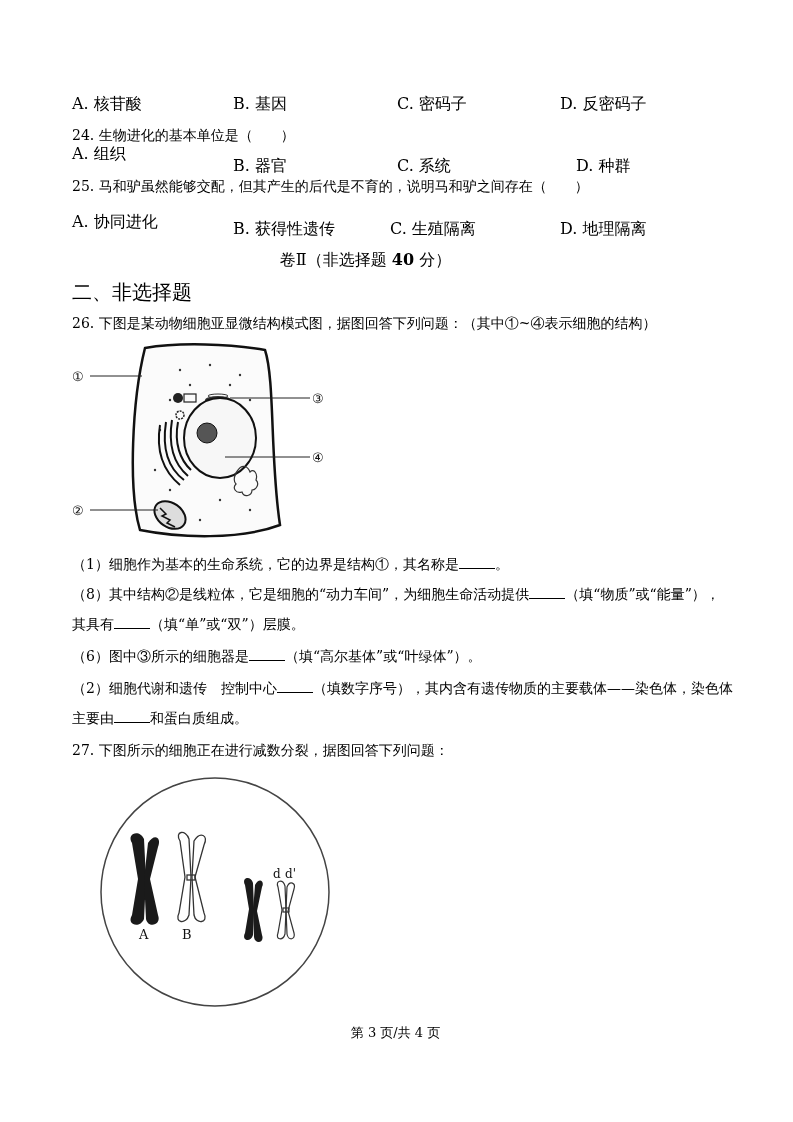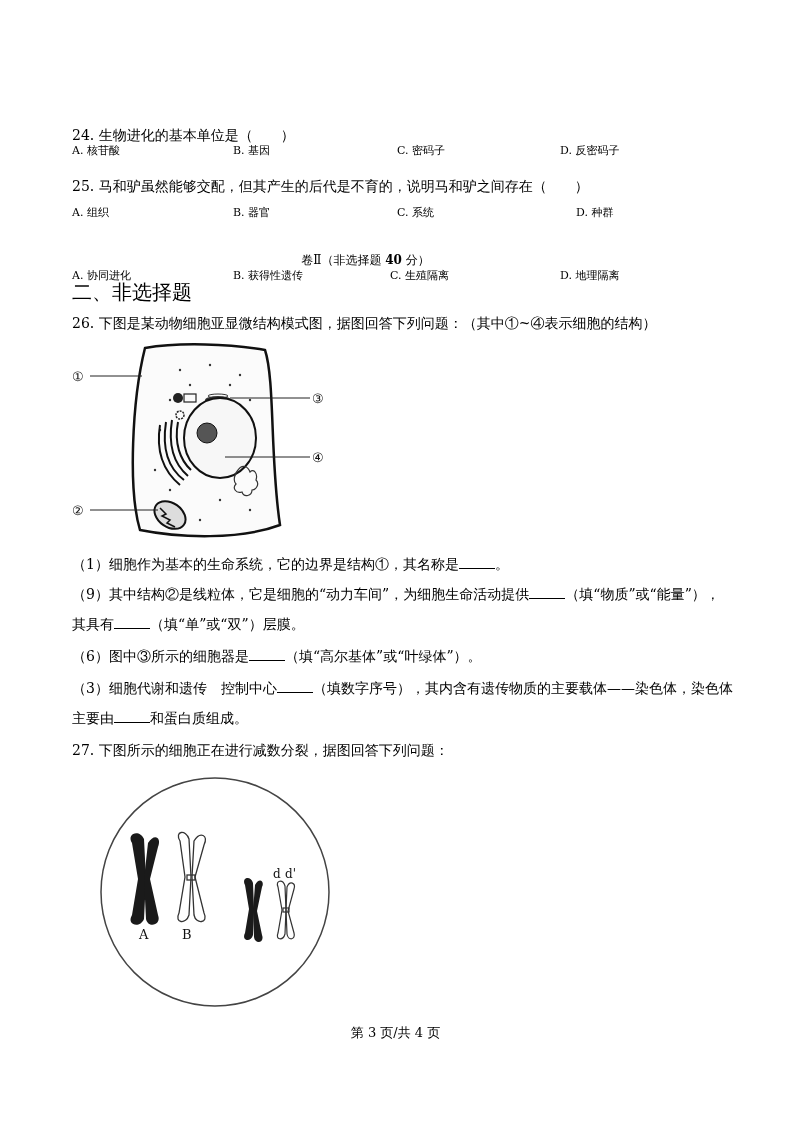--- a/index.html
+++ b/index.html
@@ -1,41 +1,41 @@
 <!DOCTYPE html>
 <html><head>
 <meta charset="utf-8">
 <style>
   html, body { margin: 0; padding: 0; background: #ffffff; }
   body { width: 793px; height: 1122px; position: relative; overflow: hidden;
          font-family: "DejaVu Serif", "Liberation Serif", serif; color: #000; }
   .line { position: absolute; left: 72px; font-size: 14px; line-height: 20px; white-space: nowrap; }
-  .opt { position: absolute; font-size: 11px; line-height: 20px; white-space: nowrap; margin-top: 47px; }
-  .sec-title { position: absolute; left: 0; width: 731px; text-align: center; font-size: 12px; line-height: 20px; }
+  .opt { position: absolute; font-size: 16px; line-height: 20px; white-space: nowrap; }
+  .sec-title { position: absolute; left: 0; width: 731px; text-align: center; font-size: 16px; line-height: 20px; }
   .sec-title b { font-weight: bold; }
   .blank { display: inline-block; width: 36px; border-bottom: 1px solid #000; height: 14px; vertical-align: baseline; }
   .footer { position: absolute; top: 1024px; left: 0; width: 791px; text-align: center; font-size: 13px; }
   .figure { position: absolute; }
 </style>
 </head>
 <body>
 
 <div class="opt" style="top:94px;left:72px">A. 核苷酸</div>
 <div class="opt" style="top:94px;left:233px">B. 基因</div>
 <div class="opt" style="top:94px;left:397px">C. 密码子</div>
 <div class="opt" style="top:94px;left:560px">D. 反密码子</div>
 
 <div class="line" style="top:125px">24. 生物进化的基本单位是（　　）</div>
-<div class="opt" style="top:156px;left:72px">A. 组织</div>
+<div class="opt" style="top:144px;left:72px">A. 组织</div>
 <div class="opt" style="top:156px;left:233px">B. 器官</div>
 <div class="opt" style="top:156px;left:397px">C. 系统</div>
 <div class="opt" style="top:156px;left:576px">D. 种群</div>
 
 <div class="line" style="top:176px">25. 马和驴虽然能够交配，但其产生的后代是不育的，说明马和驴之间存在（　　）</div>
-<div class="opt" style="top:219px;left:72px">A. 协同进化</div>
+<div class="opt" style="top:212px;left:72px">A. 协同进化</div>
 <div class="opt" style="top:219px;left:233px">B. 获得性遗传</div>
 <div class="opt" style="top:219px;left:390px">C. 生殖隔离</div>
 <div class="opt" style="top:219px;left:560px">D. 地理隔离</div>
 
 <div class="sec-title" style="top:250px">
   <span>卷Ⅱ（非选择题 </span><b>40</b><span> 分）</span>
 </div>
 <div class="line" style="top:282px;font-size:20px">二、非选择题</div>
 
 <div class="line" style="top:313px">26. 下图是某动物细胞亚显微结构模式图，据图回答下列问题：（其中①~④表示细胞的结构）</div>
@@ -96,30 +96,30 @@
     <text x="2" y="175">②</text>
     <text x="242" y="63">③</text>
     <text x="242" y="122">④</text>
   </g>
 </svg>
 
 <div class="line" style="top:554px">
   <span>（1）细胞作为基本的生命系统，它的边界是结构①，其名称是</span><span class="blank"></span><span>。</span>
 </div>
 <div class="line" style="top:584px">
-  <span>（9）其中结构②是线粒体，它是细胞的“动力车间”，为细胞生命活动提供</span><span class="blank"></span><span>（填“物质”或“能量”），</span>
+  <span>（8）其中结构②是线粒体，它是细胞的“动力车间”，为细胞生命活动提供</span><span class="blank"></span><span>（填“物质”或“能量”），</span>
 </div>
 <div class="line" style="top:614px">
   <span>其具有</span><span class="blank"></span><span>（填“单”或“双”）层膜。</span>
 </div>
 <div class="line" style="top:646px">
   <span>（6）图中③所示的细胞器是</span><span class="blank"></span><span>（填“高尔基体”或“叶绿体”）。</span>
 </div>
 <div class="line" style="top:678px">
-  <span>（3）细胞代谢和遗传　控制中心</span><span class="blank"></span><span>（填数字序号），其内含有遗传物质的主要载体——染色体，染色体</span>
+  <span>（2）细胞代谢和遗传　控制中心</span><span class="blank"></span><span>（填数字序号），其内含有遗传物质的主要载体——染色体，染色体</span>
 </div>
 <div class="line" style="top:708px">
   <span>主要由</span><span class="blank"></span><span>和蛋白质组成。</span>
 </div>
 
 <div class="line" style="top:740px">27. 下图所示的细胞正在进行减数分裂，据图回答下列问题：</div>
 
 <svg class="figure" style="left:95px;top:775px" width="250" height="235" viewBox="0 0 250 235">
   <circle cx="120" cy="117" r="114" fill="#fff" stroke="#444" stroke-width="1.5"></circle>
 

